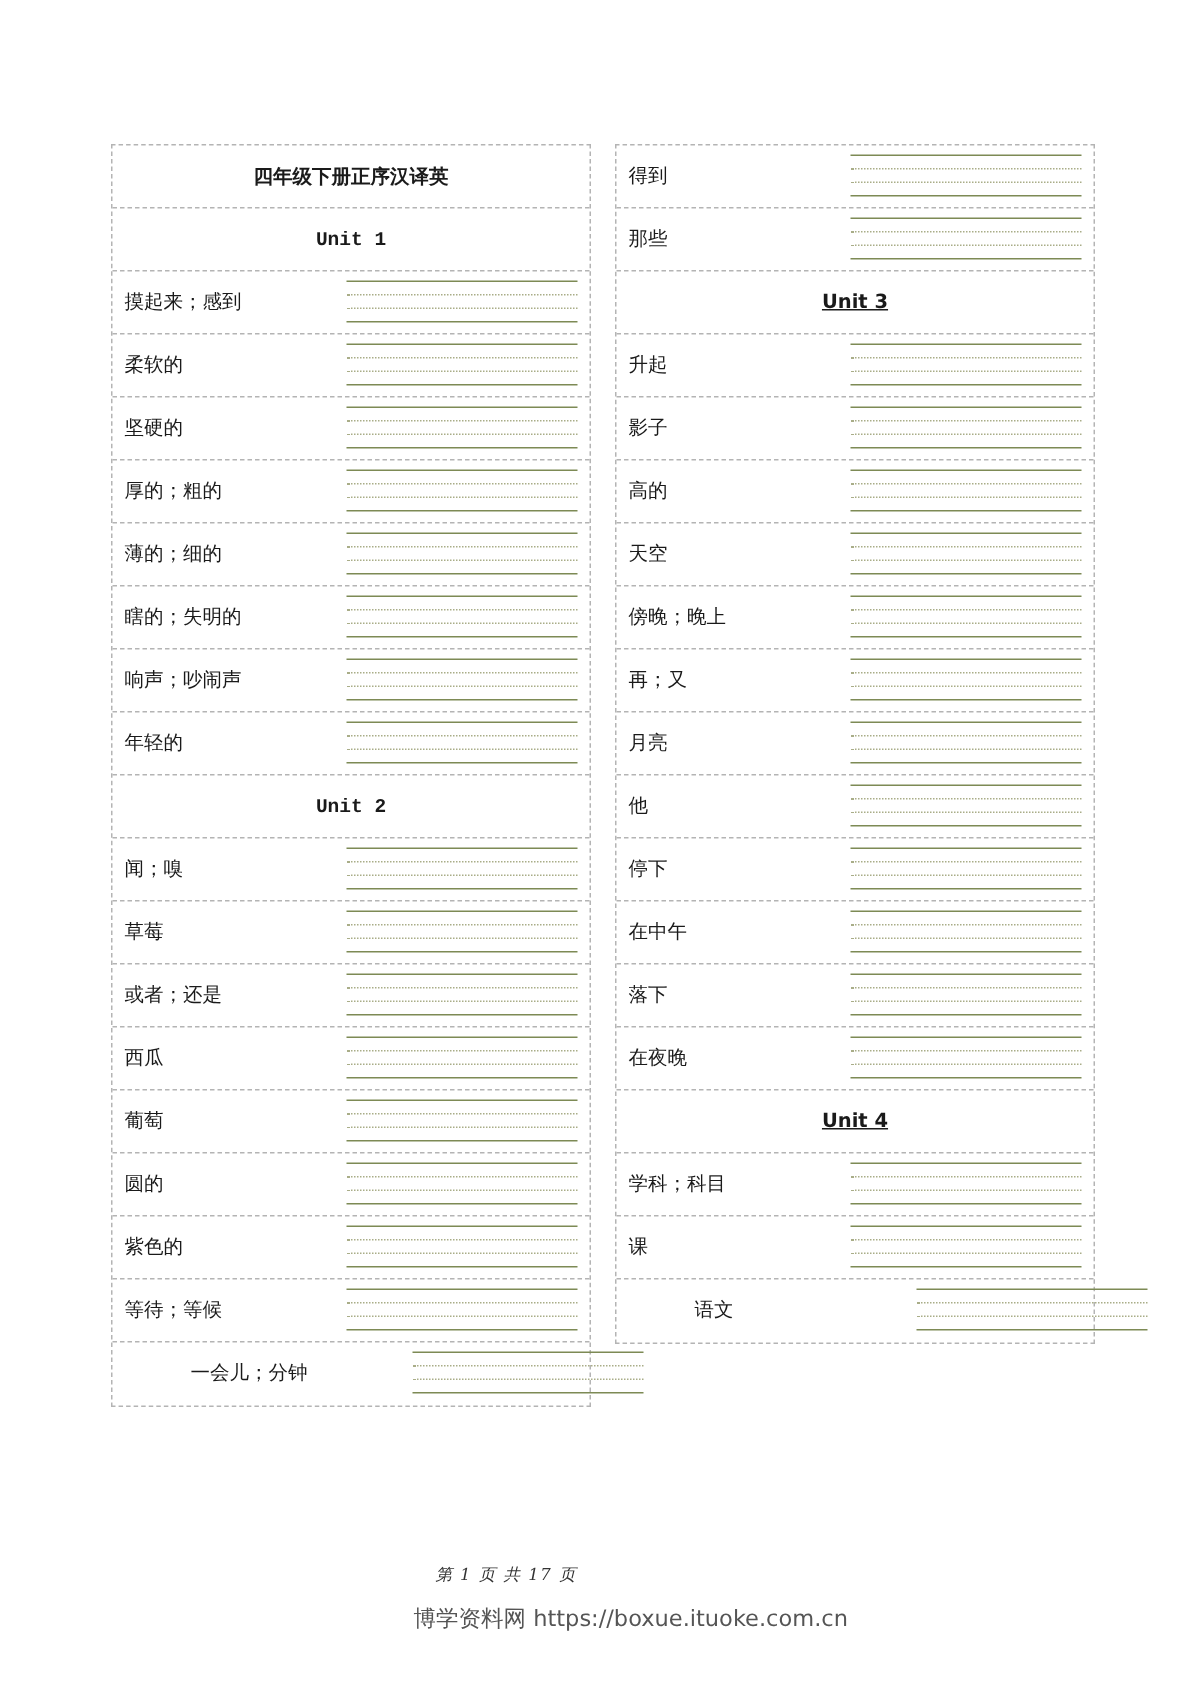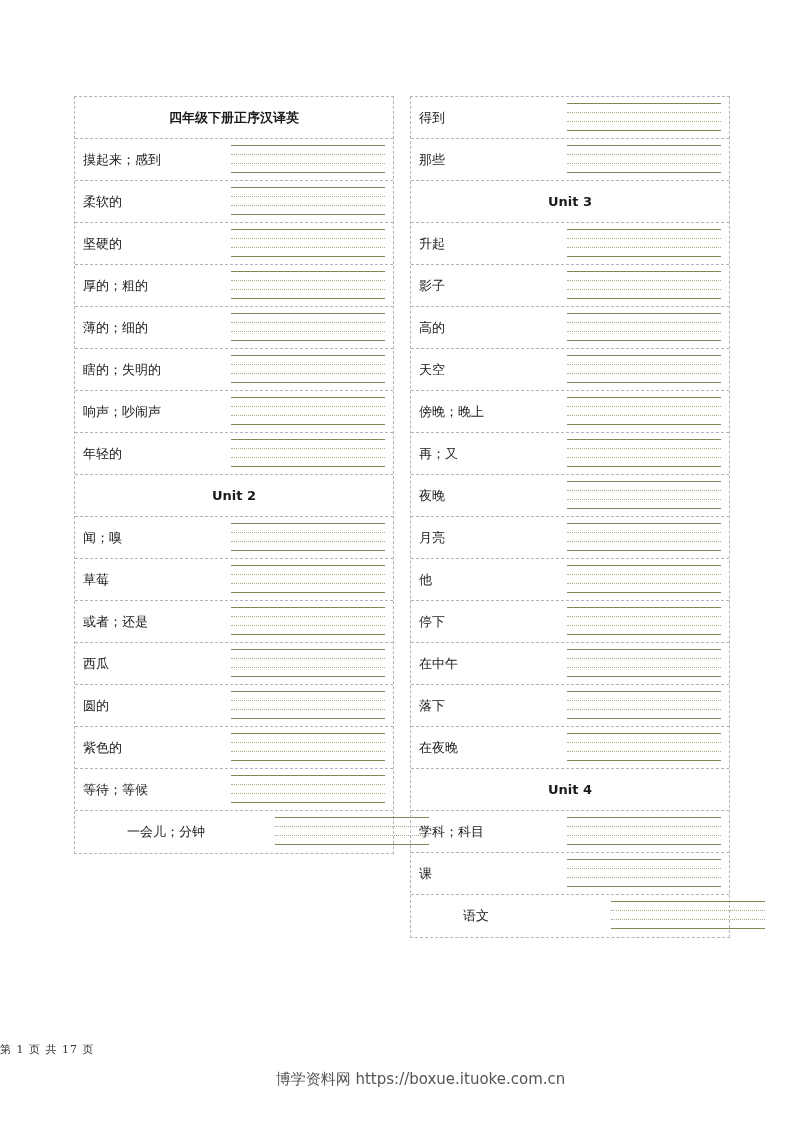--- a/index.html
+++ b/index.html
@@ -1,44 +1,45 @@
 <!DOCTYPE html>
 <html><head>
 <meta charset="utf-8">
 <style>
   html, body { margin:0; padding:0; background:#ffffff; }
   body { width:793px; height:1122px; position:relative; overflow:hidden;
          font-family:"DejaVu Sans","Liberation Sans",sans-serif; color:#1a1a1a; }
   .table { position:absolute; top:96px; width:320px;
            border:1px dashed #b4b4b4; box-sizing:border-box; }
-  .table.left { left:74px; }
-  .table.right { left:410px; }
+  .table.left { left:74px;font-family:Liberation Mono, monospace; }
+  .table.right { left:410px;text-decoration:underline; }
   .row { height:42px; box-sizing:border-box; border-bottom:1px dashed #b4b4b4;
          position:relative; }
   .row:last-child { border-bottom:none;margin-left:44px; }
   .row.header { display:flex; align-items:center; justify-content:center;
                 font-weight:bold; font-size:13px; }
   .row.word .cn { position:absolute; left:8px; top:0; height:41px; line-height:41px;
                   font-size:13px; }
   .guide { position:absolute; left:156px; width:154px; top:0; height:41px; }
   .guide .l { position:absolute; left:0; right:0; height:0; }
   .guide .s1 { top:6px; border-top:1px solid #7d8a55; }
   .guide .d1 { top:15px; border-top:1px dotted #a9ad88; }
   .guide .d2 { top:24px; border-top:1px dotted #a9ad88; }
   .guide .s2 { top:33px; border-top:1px solid #7d8a55; }
-  .footer-page { position:absolute; top:1042px; left:0; width:675px; text-align:left;
-                 font-family:"DejaVu Serif","Liberation Serif",serif; font-size:11px; color:#333; letter-spacing:1px; }
+  .footer-page { position:absolute; top:1042px; left:0; width:675px; text-align:center;
+                 font-family:"DejaVu Serif","Liberation Serif",serif; font-size:11px; color:#333; letter-spacing:1px;font-style:italic; }
   .footer-site { position:absolute; top:1070px; left:0; width:793px; text-align:center;
                  font-size:15px; color:#555;padding-left:24px; }
 </style>
 </head>
 <body>
 
 <div class="table left" id="left-table">
     <div class="row header">四年级下册正序汉译英</div>
+    <div class="row header">Unit 1</div>
     <div class="row word">
       <span class="cn">摸起来；感到</span>
       <div class="guide">
         <div class="l s1"></div>
         <div class="l d1"></div>
         <div class="l d2"></div>
         <div class="l s2"></div>
       </div>
     </div>
     <div class="row word">
@@ -127,20 +128,29 @@
       <span class="cn">或者；还是</span>
       <div class="guide">
         <div class="l s1"></div>
         <div class="l d1"></div>
         <div class="l d2"></div>
         <div class="l s2"></div>
       </div>
     </div>
     <div class="row word">
       <span class="cn">西瓜</span>
+      <div class="guide">
+        <div class="l s1"></div>
+        <div class="l d1"></div>
+        <div class="l d2"></div>
+        <div class="l s2"></div>
+      </div>
+    </div>
+    <div class="row word">
+      <span class="cn">葡萄</span>
       <div class="guide">
         <div class="l s1"></div>
         <div class="l d1"></div>
         <div class="l d2"></div>
         <div class="l s2"></div>
       </div>
     </div>
     <div class="row word">
       <span class="cn">圆的</span>
       <div class="guide">
@@ -238,29 +248,20 @@
       <span class="cn">傍晚；晚上</span>
       <div class="guide">
         <div class="l s1"></div>
         <div class="l d1"></div>
         <div class="l d2"></div>
         <div class="l s2"></div>
       </div>
     </div>
     <div class="row word">
       <span class="cn">再；又</span>
-      <div class="guide">
-        <div class="l s1"></div>
-        <div class="l d1"></div>
-        <div class="l d2"></div>
-        <div class="l s2"></div>
-      </div>
-    </div>
-    <div class="row word">
-      <span class="cn">夜晚</span>
       <div class="guide">
         <div class="l s1"></div>
         <div class="l d1"></div>
         <div class="l d2"></div>
         <div class="l s2"></div>
       </div>
     </div>
     <div class="row word">
       <span class="cn">月亮</span>
       <div class="guide">

